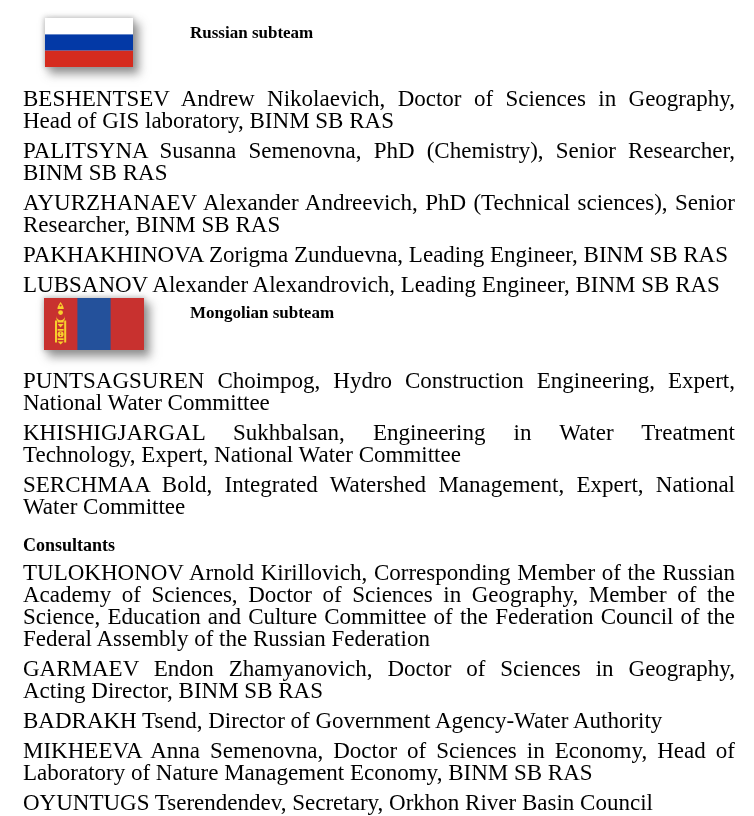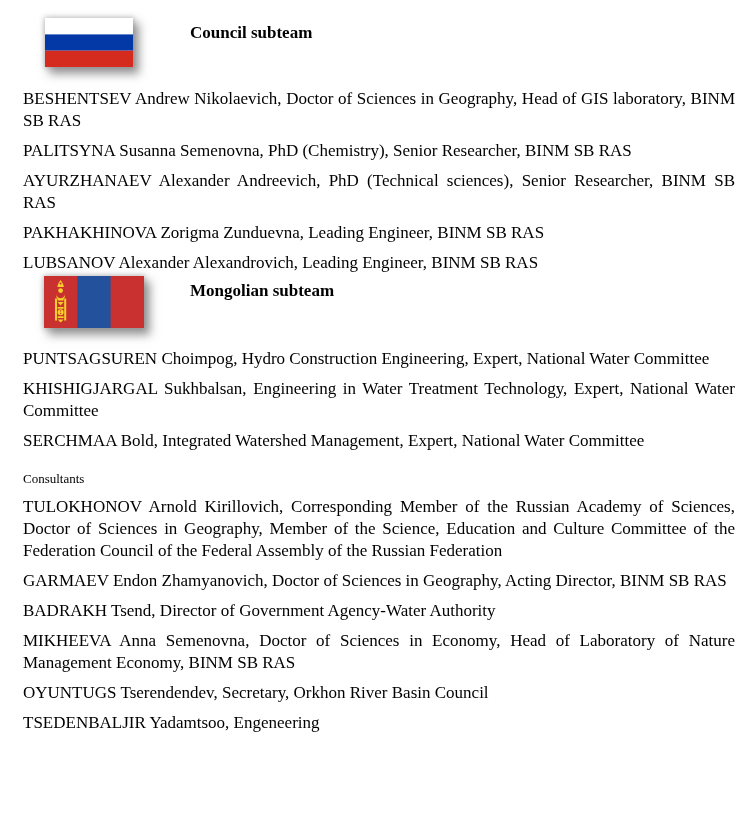--- a/index.html
+++ b/index.html
@@ -40,46 +40,46 @@
   .flag-row.mn .flag { left: 21px; }
   .section-title {
     position: absolute;
     left: 167px;
     top: 5px;
     font-size: 17px;
     font-weight: bold;
     white-space: nowrap;
   }
   .member {
-    font-size: 17px;
+    font-size: 23px;
     line-height: 22px;
     text-align: justify;
     margin: 0 0 8px 0;
   }
   .consultants-title {
-    font-size: 13px;
+    font-size: 18px;
     line-height: 22px;
-    font-weight: normal;
+    font-weight: bold;
     margin: 16px 0 6px 0;
   }
 </style>
 </head>
 <body style="background: rgb(255, 255, 255); color: rgb(0, 0, 0);">
 
 <div class="page">
 
   <div class="flag-row">
     <span class="flag">
       <svg width="88" height="49" viewBox="0 0 88 49" xmlns="http://www.w3.org/2000/svg">
         <rect x="0" y="0" width="88" height="16.4" style="fill:var(--ru-white)"></rect>
         <rect x="0" y="16.4" width="88" height="16.3" style="fill:var(--ru-blue)"></rect>
         <rect x="0" y="32.7" width="88" height="16.3" style="fill:var(--ru-red)"></rect>
       </svg>
     </span>
-    <span class="section-title">Council subteam</span>
+    <span class="section-title">Russian subteam</span>
   </div>
 
   <p class="member">BESHENTSEV Andrew Nikolaevich, Doctor of Sciences in Geography, Head of GIS laboratory, BINM SB RAS</p>
   <p class="member">PALITSYNA Susanna Semenovna, PhD (Chemistry), Senior Researcher, BINM SB RAS</p>
   <p class="member">AYURZHANAEV Alexander Andreevich, PhD (Technical sciences), Senior Researcher, BINM SB RAS</p>
   <p class="member">PAKHAKHINOVA Zorigma Zunduevna, Leading Engineer, BINM SB RAS</p>
   <p class="member">LUBSANOV Alexander Alexandrovich, Leading Engineer, BINM SB RAS</p>
 
   <div class="flag-row mn">
     <span class="flag">

